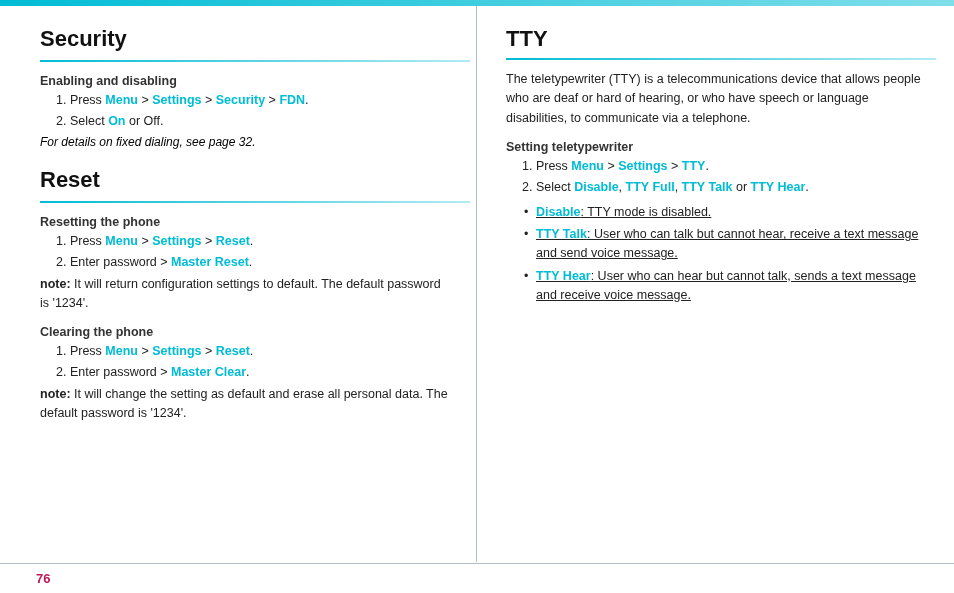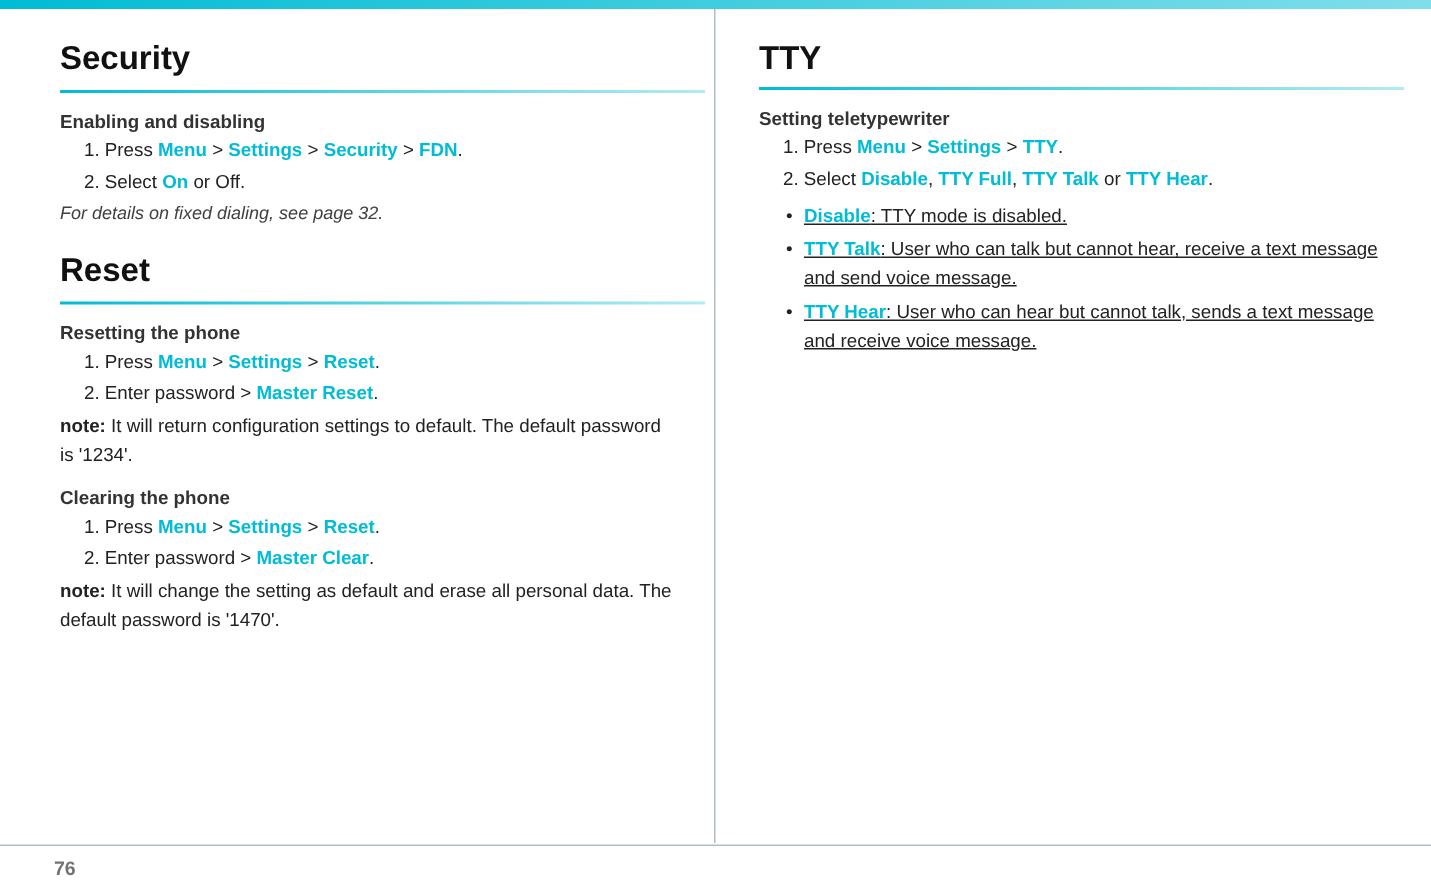--- a/index.html
+++ b/index.html
@@ -94,21 +94,21 @@
     .numbered-item {
       margin-left: 16px;
       margin-bottom: 2px;
       font-size: 12.5px;
       line-height: 1.5;
     }
 
     
     .italic-note {
       font-style: italic;
-      color: #404040;
+      color: #000000;
       font-size: 12px;
       margin-top: 4px;
       margin-bottom: 2px;
     }
 
     
     .bold-note {
       font-size: 12.5px;
       line-height: 1.5;
       margin-top: 4px;
@@ -146,21 +146,21 @@
       height: 30px;
       border-top: 1.5px solid #b0bec5;
       display: flex;
       align-items: center;
       padding-left: 36px;
     }
 
     .footer-page-num {
       font-size: 13px;
       font-weight: bold;
-      color: #737373;
+      color: #be185d;
     }
 
     .reset-title {
       font-size: 22px;
       font-weight: bold;
       color: #111;
       margin-bottom: 8px;
       margin-top: 18px;
     }
 
@@ -235,30 +235,31 @@
 
       <div class="numbered-item">
         <span>1. Press </span><span class="link">Menu</span><span> &gt; </span><span class="link">Settings</span><span> &gt; </span><span class="link">Reset</span><span>.</span>
       </div>
 
       <div class="numbered-item">
         <span>2. Enter password &gt; </span><span class="link">Master Clear</span><span>.</span>
       </div>
 
       <div class="bold-note">
-        <span class="note-label">note:</span><span> It will change the setting as default and erase all personal data. The default password is '1470'.</span>
+        <span class="note-label">note:</span><span> It will change the setting as default and erase all personal data. The default password is '1234'.</span>
       </div>
 
     </div>
 
     <div class="right-column">
 
       <div class="tty-title">TTY</div>
       <div class="cyan-underline-right"></div>
 
+      <p class="body-text">The teletypewriter (TTY) is a telecommunications device that allows people who are deaf or hard of hearing, or who have speech or language disabilities, to communicate via a telephone.</p>
 
       <div class="section-title-small">Setting teletypewriter</div>
 
       <div class="numbered-item">
         <span>1. Press </span><span class="link">Menu</span><span> &gt; </span><span class="link">Settings</span><span> &gt; </span><span class="link">TTY</span><span>.</span>
       </div>
 
       <div class="numbered-item">
         <span>2. Select </span><span class="link">Disable</span><span>, </span><span class="link">TTY Full</span><span>, </span><span class="link">TTY Talk</span><span> or </span><span class="link">TTY Hear</span><span>.</span>
       </div>

